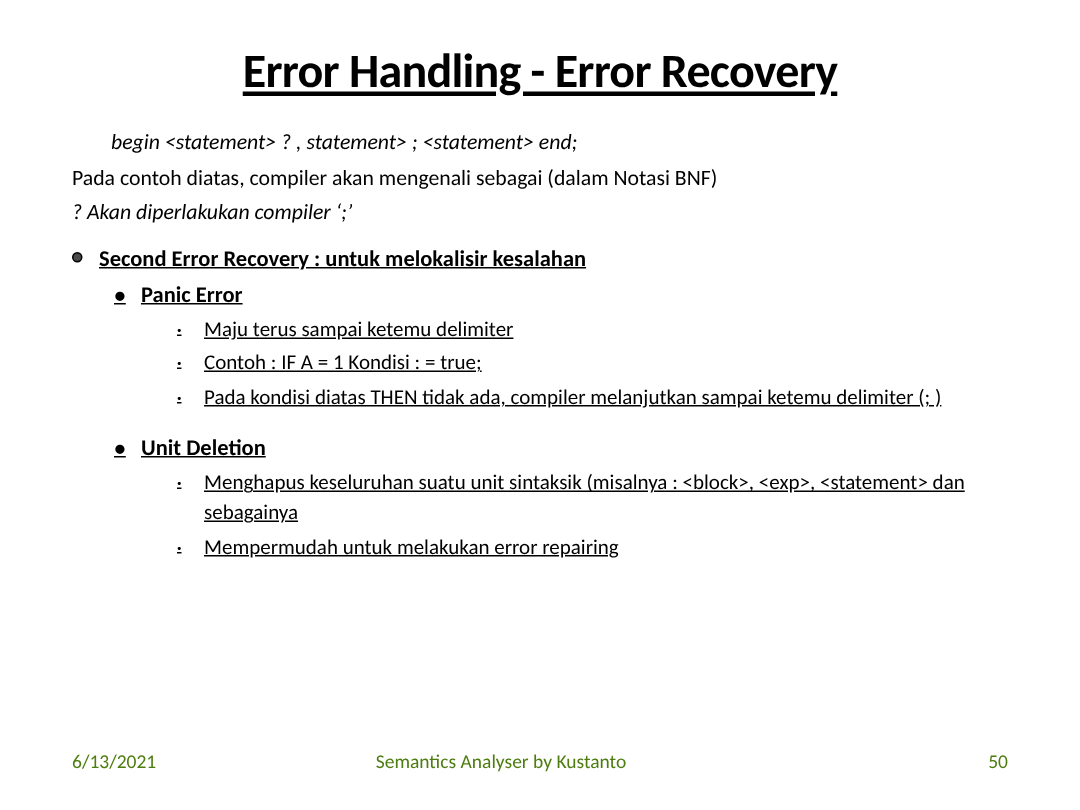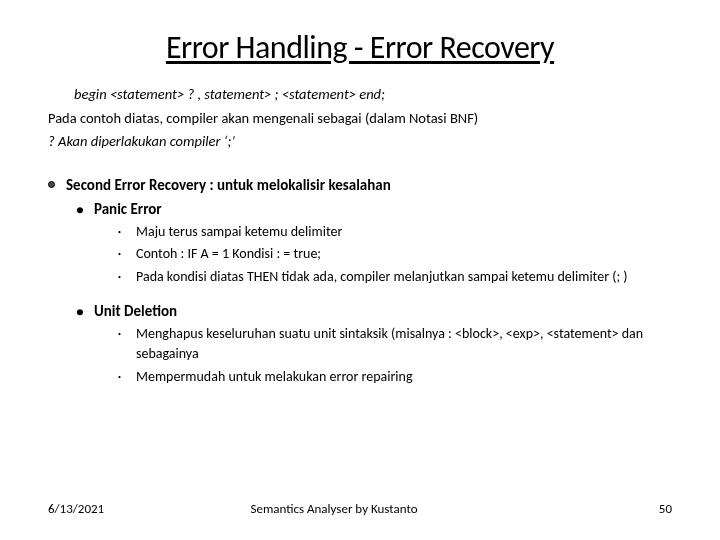--- a/index.html
+++ b/index.html
@@ -1,30 +1,30 @@
 <!DOCTYPE html>
 <html><head>
 <meta charset="utf-8">
 <style>
   * { margin: 0; padding: 0; box-sizing: border-box; }
   html, body { width: 720px; height: 540px; background: #fff; font-family: Calibri, Arial, sans-serif; color: #000; }
   .slide { width: 720px; height: 540px; position: relative; padding: 28px 48px 0 48px; }
-  .title { font-size: 32px; font-weight: 400; text-align: center; margin-bottom: 18px; letter-spacing: -0.5px; text-decoration: underline; text-underline-offset: 3px; }
+  .title { font-size: 32px; font-weight: 700; text-align: center; margin-bottom: 18px; letter-spacing: -0.5px; text-decoration: underline; text-underline-offset: 3px; }
   .para { font-size: 14.5px; line-height: 1.35; margin-bottom: 4px; }
   .indent { padding-left: 26px; font-style: italic; }
   .italic { font-style: italic; }
-  .section { margin-top: 24px; }
+  .section { margin-top: 12px; text-decoration: underline; }
   .l1 { display: flex; align-items: baseline; font-size: 15px; font-weight: 700; margin-bottom: 6px; }
   .l1 .bul { width: 18px; flex: none; font-size: 8px; position: relative; top: -2px; }
   .l2 { display: flex; align-items: baseline; font-size: 15px; font-weight: 700; margin-left: 28px; margin-bottom: 4px; margin-top: 6px; }
   .l2 .bul { width: 18px; flex: none; font-size: 13px; }
   .l3 { display: flex; align-items: baseline; font-size: 14px; font-weight: 400; margin-left: 70px; margin-bottom: 3px; line-height: 1.4; }
   .l3 .bul { width: 18px; flex: none; font-size: 6px; position: relative; top: -2px; }
   .l3 .txt { flex: 1; }
-  .footer { position: absolute; bottom: 24px; left: 0; width: 720px; padding: 0 48px; display: flex; justify-content: flex-start; font-size: 13px; color: #000000; }
+  .footer { position: absolute; bottom: 24px; left: 0; width: 720px; padding: 0 48px; display: flex; justify-content: flex-start; font-size: 13px; color: #4d7c0f; }
   .footer .center { position: absolute; left: 0; width: 668px; text-align: center; }
   .footer .right { margin-left: auto; }
   .circ { display:inline-block; width:7px; height:7px; border:1px solid #000; border-radius:50%; background:#4a4a4a; position:relative; top:0px;}
 </style>
 </head>
 <body>
 
 <div class="slide">
   <h1 class="title">Error Handling - Error Recovery</h1>
 

